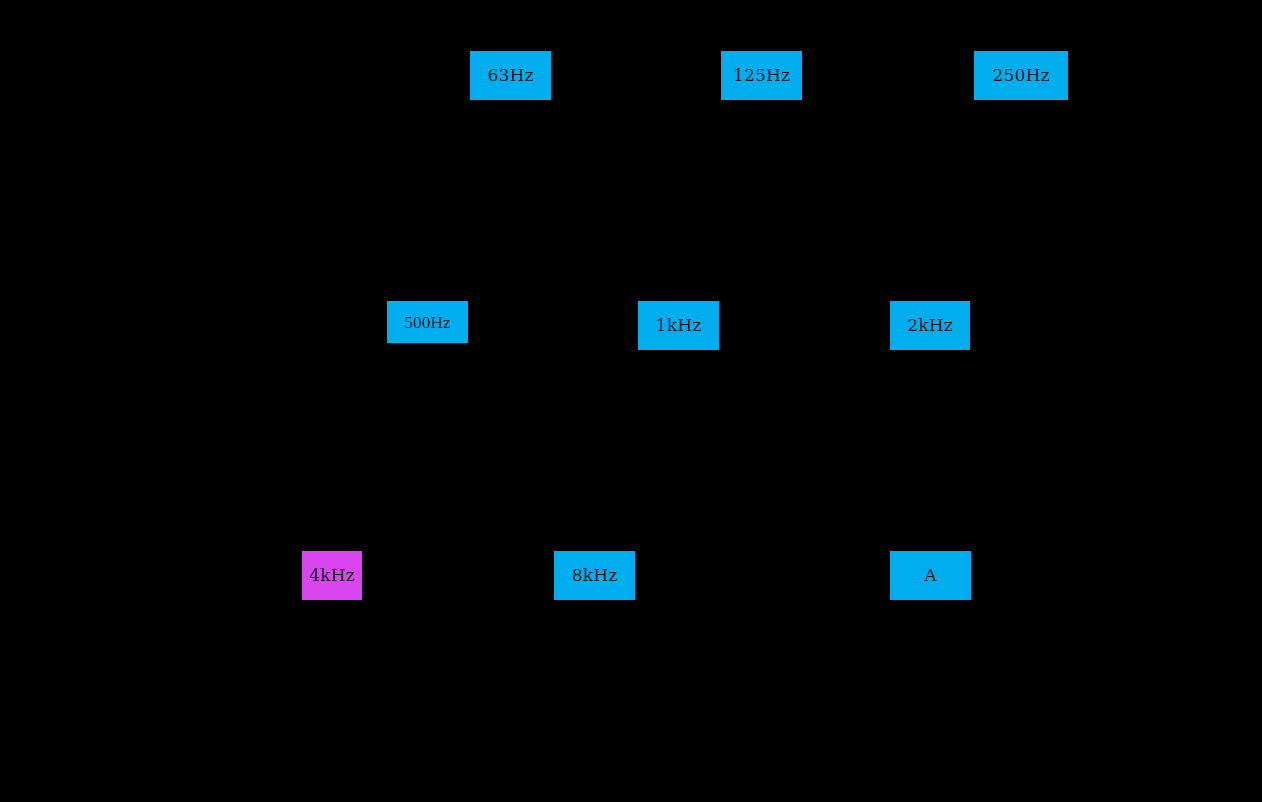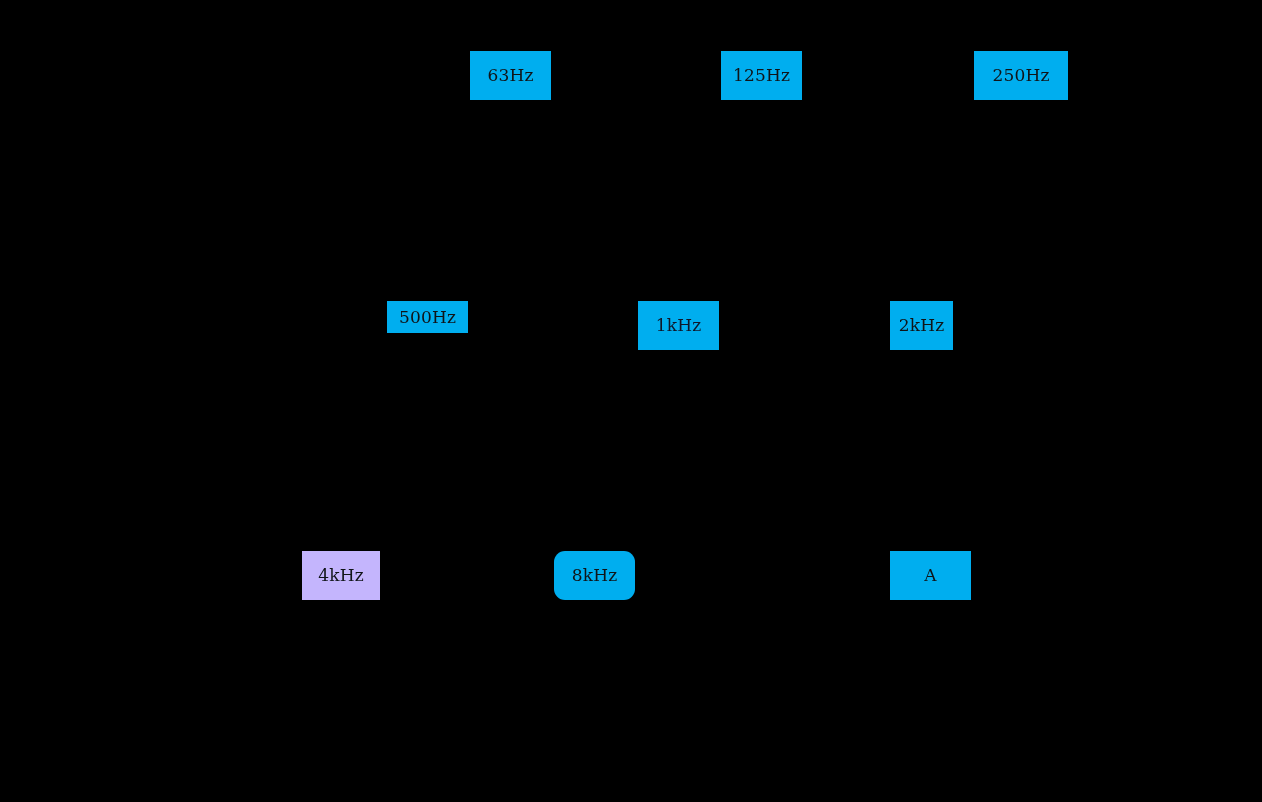--- a/index.html
+++ b/index.html
@@ -39,21 +39,21 @@
 </style>
 </head>
 <body style="background: rgb(0, 0, 0);">
 
 <div id="canvas" style="background: rgb(0, 0, 0); width: 1262px; height: 802px;">
 
   <div class="band-label" style="left: 470px; top: 51px; width: 81px; height: 49px; background: rgb(0, 174, 239); color: rgb(16, 20, 24);">63Hz</div>
   <div class="band-label" style="left: 721px; top: 51px; width: 81px; height: 49px; background: rgb(0, 174, 239); color: rgb(16, 20, 24);">125Hz</div>
   <div class="band-label" style="left: 974px; top: 51px; width: 94px; height: 49px; background: rgb(0, 174, 239); color: rgb(16, 20, 24);">250Hz</div>
 
-  <div class="band-label" style="left: 387px; top: 301px; width: 81px; height: 32px; background: rgb(0, 174, 239); color: rgb(16, 20, 24);">500Hz</div>
+  <div class="band-label" style="left: 387px; top: 301px; width: 81px; height: 42px; background: rgb(0, 174, 239); color: rgb(16, 20, 24); font-family: Liberation Serif, serif;">500Hz</div>
   <div class="band-label" style="left: 638px; top: 301px; width: 81px; height: 49px; background: rgb(0, 174, 239); color: #0f172a;">1kHz</div>
-  <div class="band-label" style="left: 890px; top: 301px; width: 63px; height: 49px; background: rgb(0, 174, 239); color: rgb(16, 20, 24);">2kHz</div>
+  <div class="band-label" style="left: 890px; top: 301px; width: 80px; height: 49px; background: rgb(0, 174, 239); color: rgb(16, 20, 24);">2kHz</div>
 
-  <div class="band-label" style="left: 302px; top: 551px; width: 78px; height: 49px; background: #c4b5fd; color: rgb(16, 20, 24);">4kHz</div>
-  <div class="band-label" style="left: 554px; top: 551px; width: 81px; height: 49px; background: rgb(0, 174, 239); color: rgb(16, 20, 24); border-radius: 11px;">8kHz</div>
+  <div class="band-label" style="left: 302px; top: 551px; width: 60px; height: 49px; background: #d946ef; color: rgb(16, 20, 24);">4kHz</div>
+  <div class="band-label" style="left: 554px; top: 551px; width: 81px; height: 49px; background: rgb(0, 174, 239); color: rgb(16, 20, 24);">8kHz</div>
   <div class="band-label" style="left: 890px; top: 551px; width: 81px; height: 49px; background: rgb(0, 174, 239); color: rgb(16, 20, 24);">A</div>
 
 </div>
 
 </body></html>

